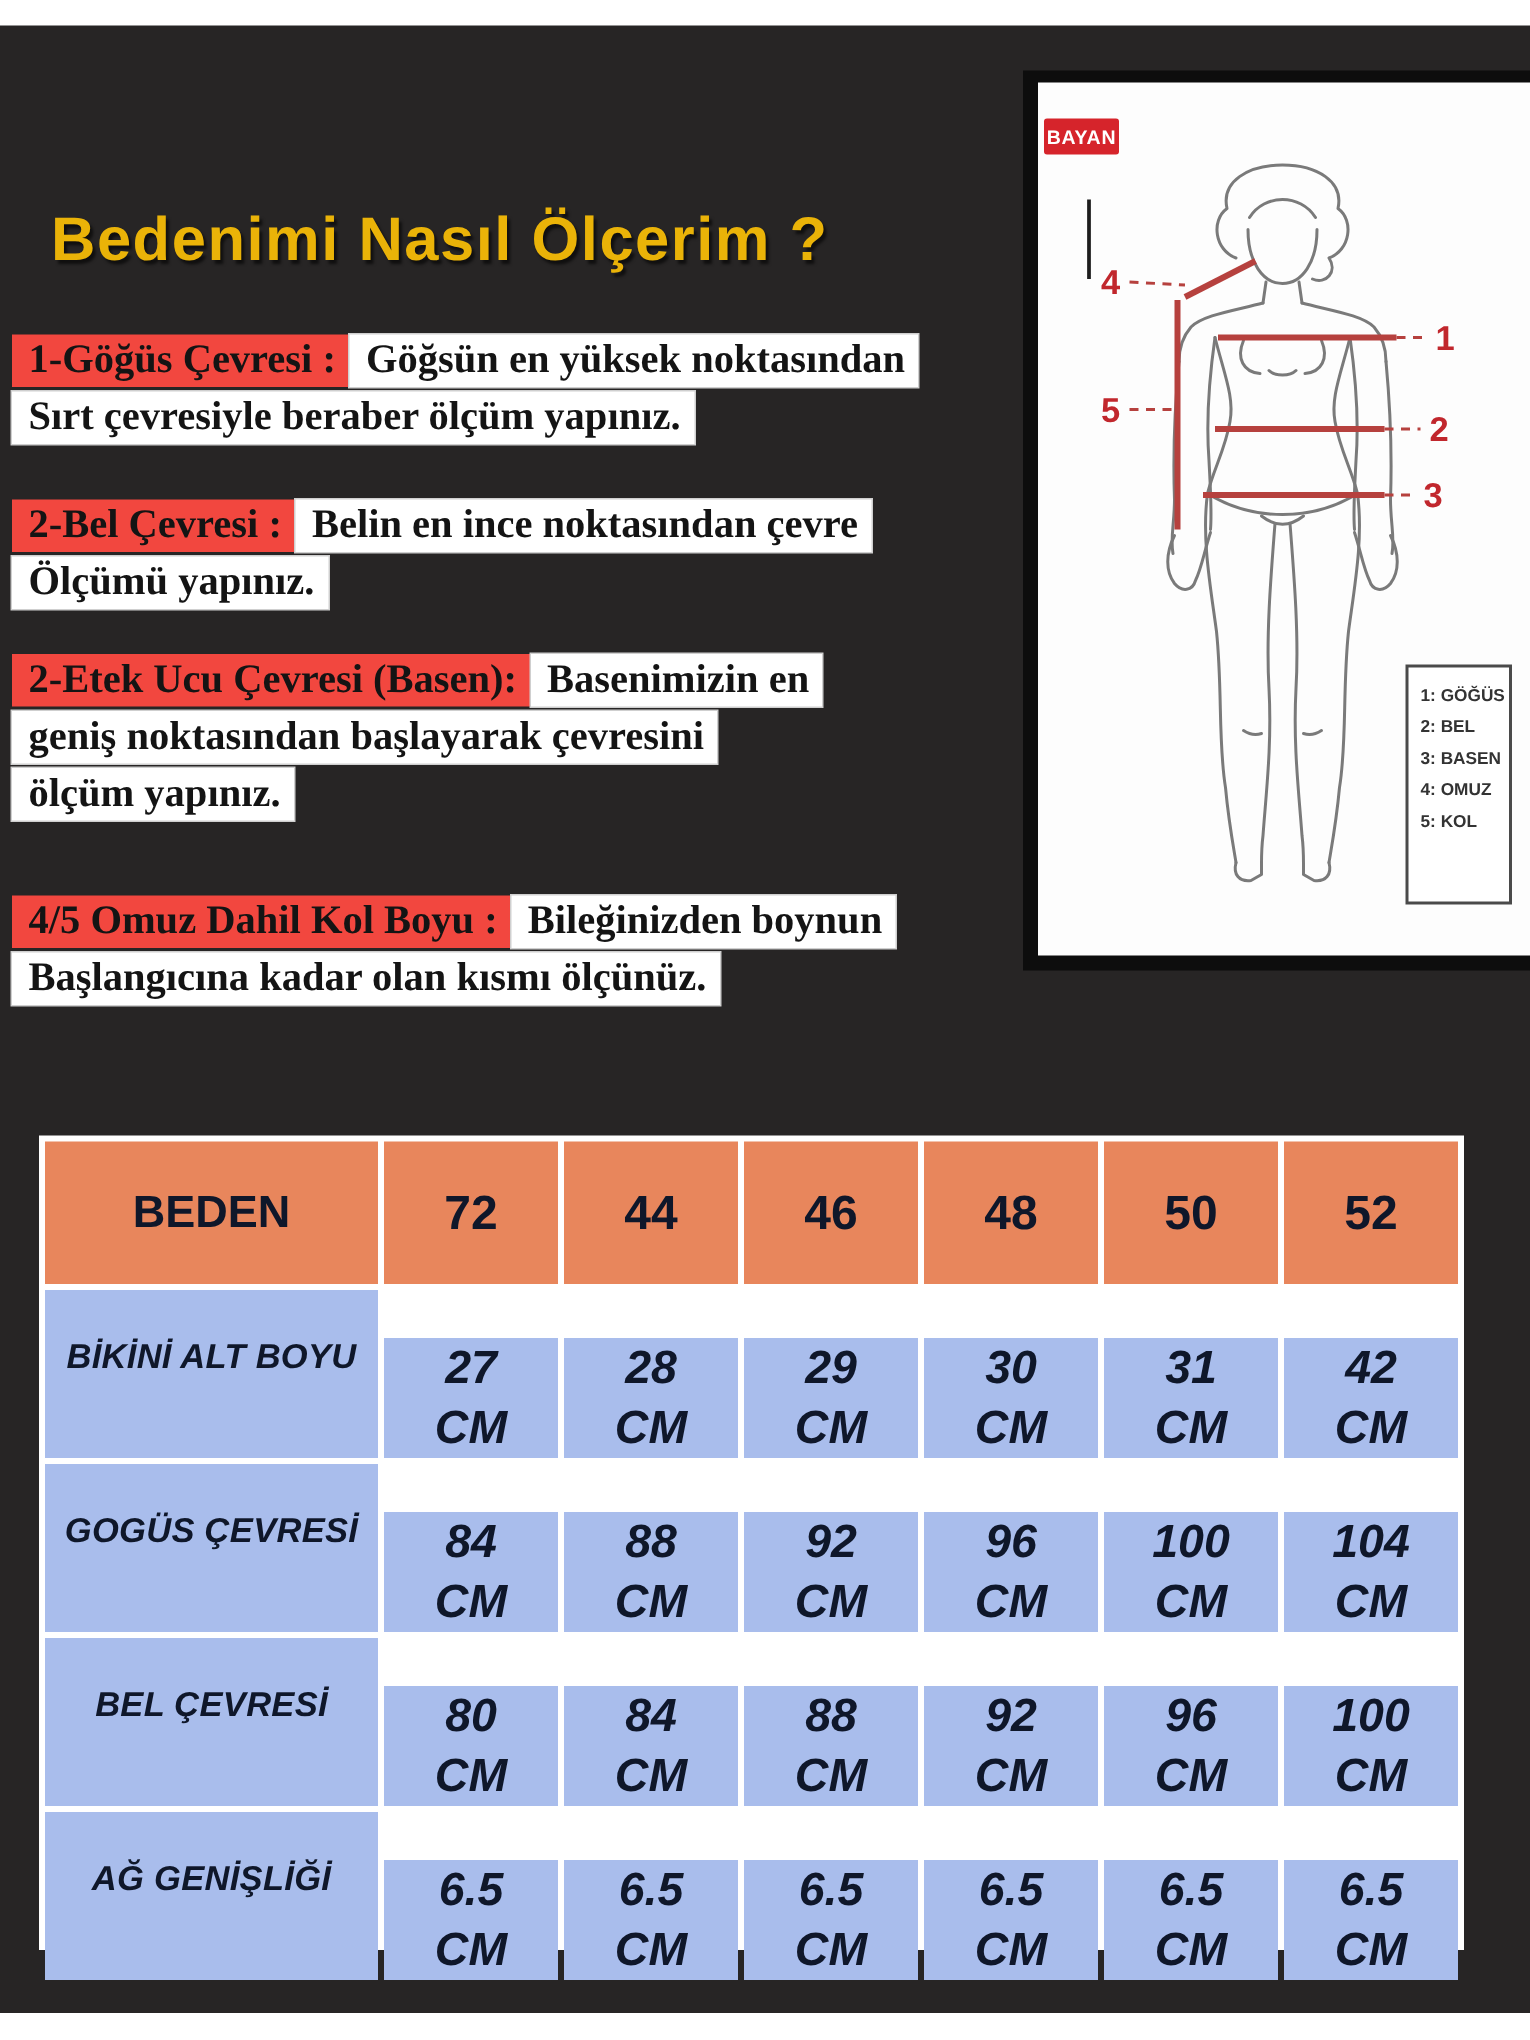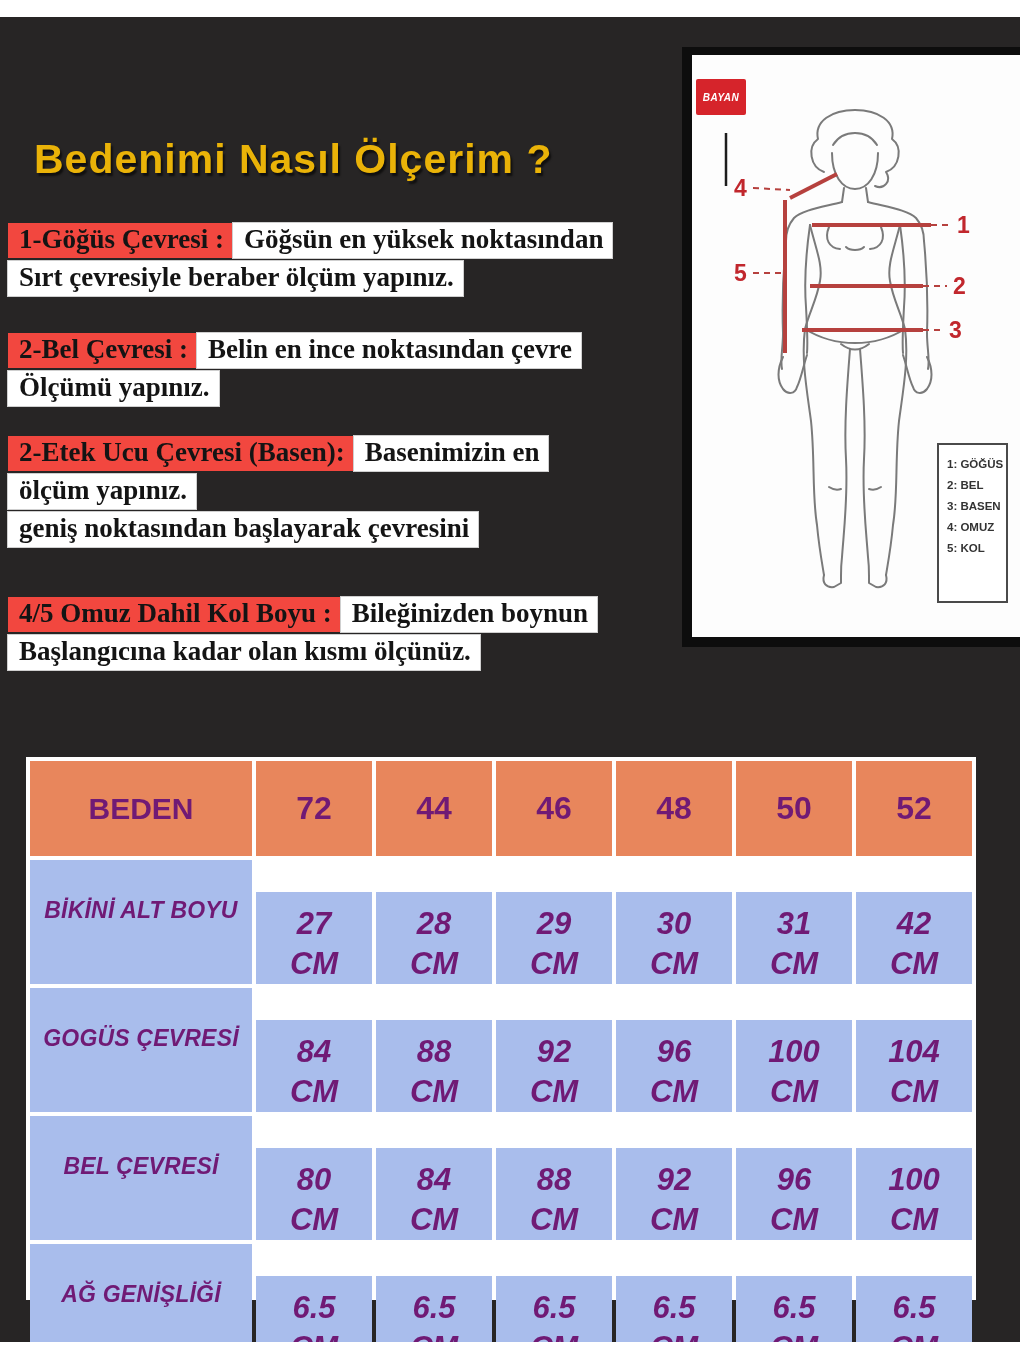--- a/index.html
+++ b/index.html
@@ -21,38 +21,38 @@
   .instr{position:absolute;left:8px;}
   .instr .row{margin-bottom:3px;white-space:nowrap;height:35px;}
   .hl{display:inline-block;font-size:27px;line-height:31px;font-weight:bold;color:#141414;
       padding:1px 9px 3px 11px;vertical-align:top;font-family:Liberation Serif, serif;}
   .hl.red{background:var(--highlight-red);}
   .hl.white{background:var(--strip-white);box-shadow:0 0 0 1px #cfcfcf;}
 
   
   .panel{position:absolute;left:682px;top:47px;width:338px;height:600px;background:#0d0d0d;}
   .panel-inner{position:absolute;left:10px;top:8px;width:328px;height:582px;background:#fdfdfd;}
-  .badge{position:absolute;left:4px;top:24px;width:50px;height:36px;background:var(--badge-red);
-         color:#fff;font-size:10px;font-weight:bold;letter-spacing:.5px;display:flex;
-         align-items:center;justify-content:center;border-radius:2px;font-style:italic;}
+  .badge{position:absolute;left:4px;top:24px;width:50px;height:24px;background:var(--badge-red);
+         color:#fff;font-size:13px;font-weight:bold;letter-spacing:.5px;display:flex;
+         align-items:center;justify-content:center;border-radius:2px;}
   .figure-svg{position:absolute;left:0;top:0;width:328px;height:582px;}
   .legend{position:absolute;left:245px;top:388px;width:71px;height:160px;background:#fff;
           border:2px solid #4a4a4a;padding:9px 0 0 8px;}
   .legend .lg{font-size:11.5px;font-weight:bold;color:#333;line-height:21px;white-space:nowrap;}
 
   
   .size-table{position:absolute;left:26px;top:757px;width:950px;height:543px;background:#fff;
               display:grid;grid-template-columns:222px repeat(6,1fr);
               grid-template-rows:95px repeat(4,1fr);gap:4px;padding:4px;}
-  .cell{display:flex;align-items:center;justify-content:center;color:#701a75;font-weight:bold;text-align:center;}
+  .cell{display:flex;align-items:center;justify-content:center;color:#0f172a;font-weight:bold;text-align:center;}
   .th{background:var(--table-header-bg);font-size:30px;}
   .th.size{font-size:32px;}
   .td{background:var(--table-row-bg);font-style:italic;}
   .row-label{font-size:23px;padding-bottom:24px;letter-spacing:.2px;}
-  .val{flex-direction:column;padding-top:12px;font-size:31px;line-height:40px;margin-top:32px;}
+  .val{flex-direction:column;font-size:31px;line-height:40px;margin-top:32px;}
 
   .red-mark{font:bold 23px "Liberation Sans",sans-serif;fill:var(--label-red);}
 </style>
 </head>
 <body>
 
 <div class="canvas">
 
   <div class="white-band band-top"></div>
 
@@ -63,22 +63,22 @@
     <div class="row"><span class="hl white">Sırt çevresiyle beraber ölçüm yapınız.</span></div>
   </section>
 
   <section class="instr" style="top:333px">
     <div class="row"><span class="hl red">2-Bel Çevresi :</span><span class="hl white">Belin en ince noktasından çevre</span></div>
     <div class="row"><span class="hl white">Ölçümü yapınız.</span></div>
   </section>
 
   <section class="instr" style="top:436px">
     <div class="row"><span class="hl red">2-Etek Ucu Çevresi (Basen):</span><span class="hl white">Basenimizin en</span></div>
+    <div class="row"><span class="hl white">geniş noktasından başlayarak çevresini</span></div>
     <div class="row"><span class="hl white">ölçüm yapınız.</span></div>
-    <div class="row"><span class="hl white">geniş noktasından başlayarak çevresini</span></div>
   </section>
 
   <section class="instr" style="top:597px">
     <div class="row"><span class="hl red">4/5 Omuz Dahil Kol Boyu :</span><span class="hl white">Bileğinizden boynun</span></div>
     <div class="row"><span class="hl white">Başlangıcına kadar olan kısmı ölçünüz.</span></div>
   </section>
 
   <div class="panel">
     <div class="panel-inner">
 

